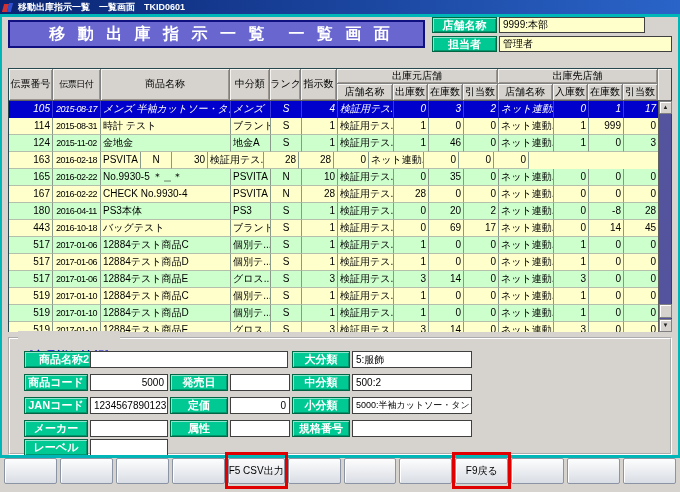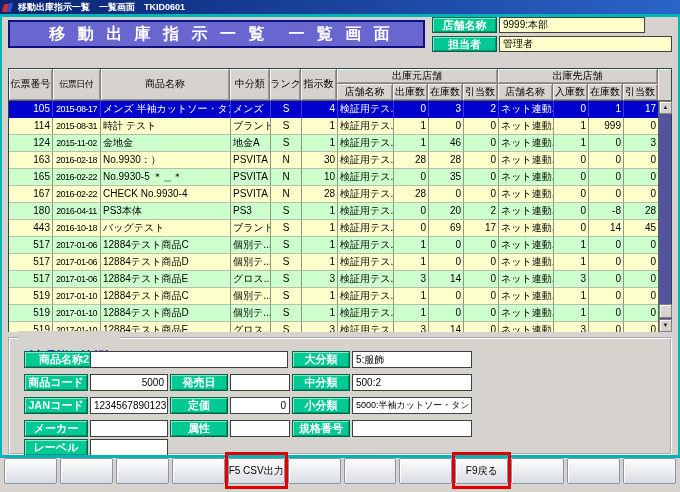--- a/index.html
+++ b/index.html
@@ -42,21 +42,21 @@
   .hcorner { width:13px; background:#d6d3ce; box-shadow:inset 1px 1px 0 #f6f4f0; }
 
   .gbody { position:absolute; left:0; top:32px; width:650px; height:231px; overflow:hidden; background:#ffffcc; }
   .grow { display:flex; height:17px; }
   .gc { font-size:10px; line-height:16px; padding:0 2px; overflow:hidden; white-space:nowrap;
         border-right:1px solid #8a9a8a; border-bottom:1px solid #b4c0ac; }
   .c0{width:44px}.c1{width:48px; font-size:9px; letter-spacing:-0.5px;}.c2{width:130px}.c3{width:40px}
   .c4{width:31px}.c5{width:36px}.c6{width:56px}.c7{width:35px}.c8{width:35px}.c9{width:35px}
   .c10{width:55px}.c11{width:35px}.c12{width:35px}.c13{width:35px}
   .ry { background:#ffffcc; } .rg { background:#ccffcc; }
-  .sel { background:#0000cd; color:#fff; }
+  .sel { background:#0000cd; color:#fff;font-style:italic; }
   .sel .gc { border-right-color:#3838e0; border-bottom-color:#0000cd; }
   .al{text-align:left}.ar{text-align:right}.ac{text-align:center}
 
   .vscroll { position:absolute; right:0; top:32px; width:13px; height:231px; background:#54549e; border-left:1px solid #606060; }
   .sb { position:absolute; left:0; width:13px; height:13px; background:#d6d3ce; border:1px solid #808080;
         box-shadow:inset 1px 1px 0 #fff; text-align:center; }
   .sb .arr { font-size:6px; line-height:11px; display:block; color:#222; }
   .sb.up { top:0; } .sb.down { bottom:0; }
   .sthumb { position:absolute; left:0; bottom:14px; width:13px; height:14px; background:#d6d3ce;
             border:1px solid #808080; box-shadow:inset 1px 1px 0 #fff; }
@@ -173,21 +173,20 @@
           <div class="gc c8 ar">46</div>
           <div class="gc c9 ar">0</div>
           <div class="gc c10 al">ネット連動...</div>
           <div class="gc c11 ar">1</div>
           <div class="gc c12 ar">0</div>
           <div class="gc c13 ar">3</div>
         </div>
         <div class="grow ry">
           <div class="gc c0 ar">163</div>
           <div class="gc c1 ac">2016-02-18</div>
-          <div class="gc c2 al">No.9930：）</div>
           <div class="gc c3 al">PSVITA</div>
           <div class="gc c4 ac">N</div>
           <div class="gc c5 ar">30</div>
           <div class="gc c6 al">検証用テス...</div>
           <div class="gc c7 ar">28</div>
           <div class="gc c8 ar">28</div>
           <div class="gc c9 ar">0</div>
           <div class="gc c10 al">ネット連動...</div>
           <div class="gc c11 ar">0</div>
           <div class="gc c12 ar">0</div>

